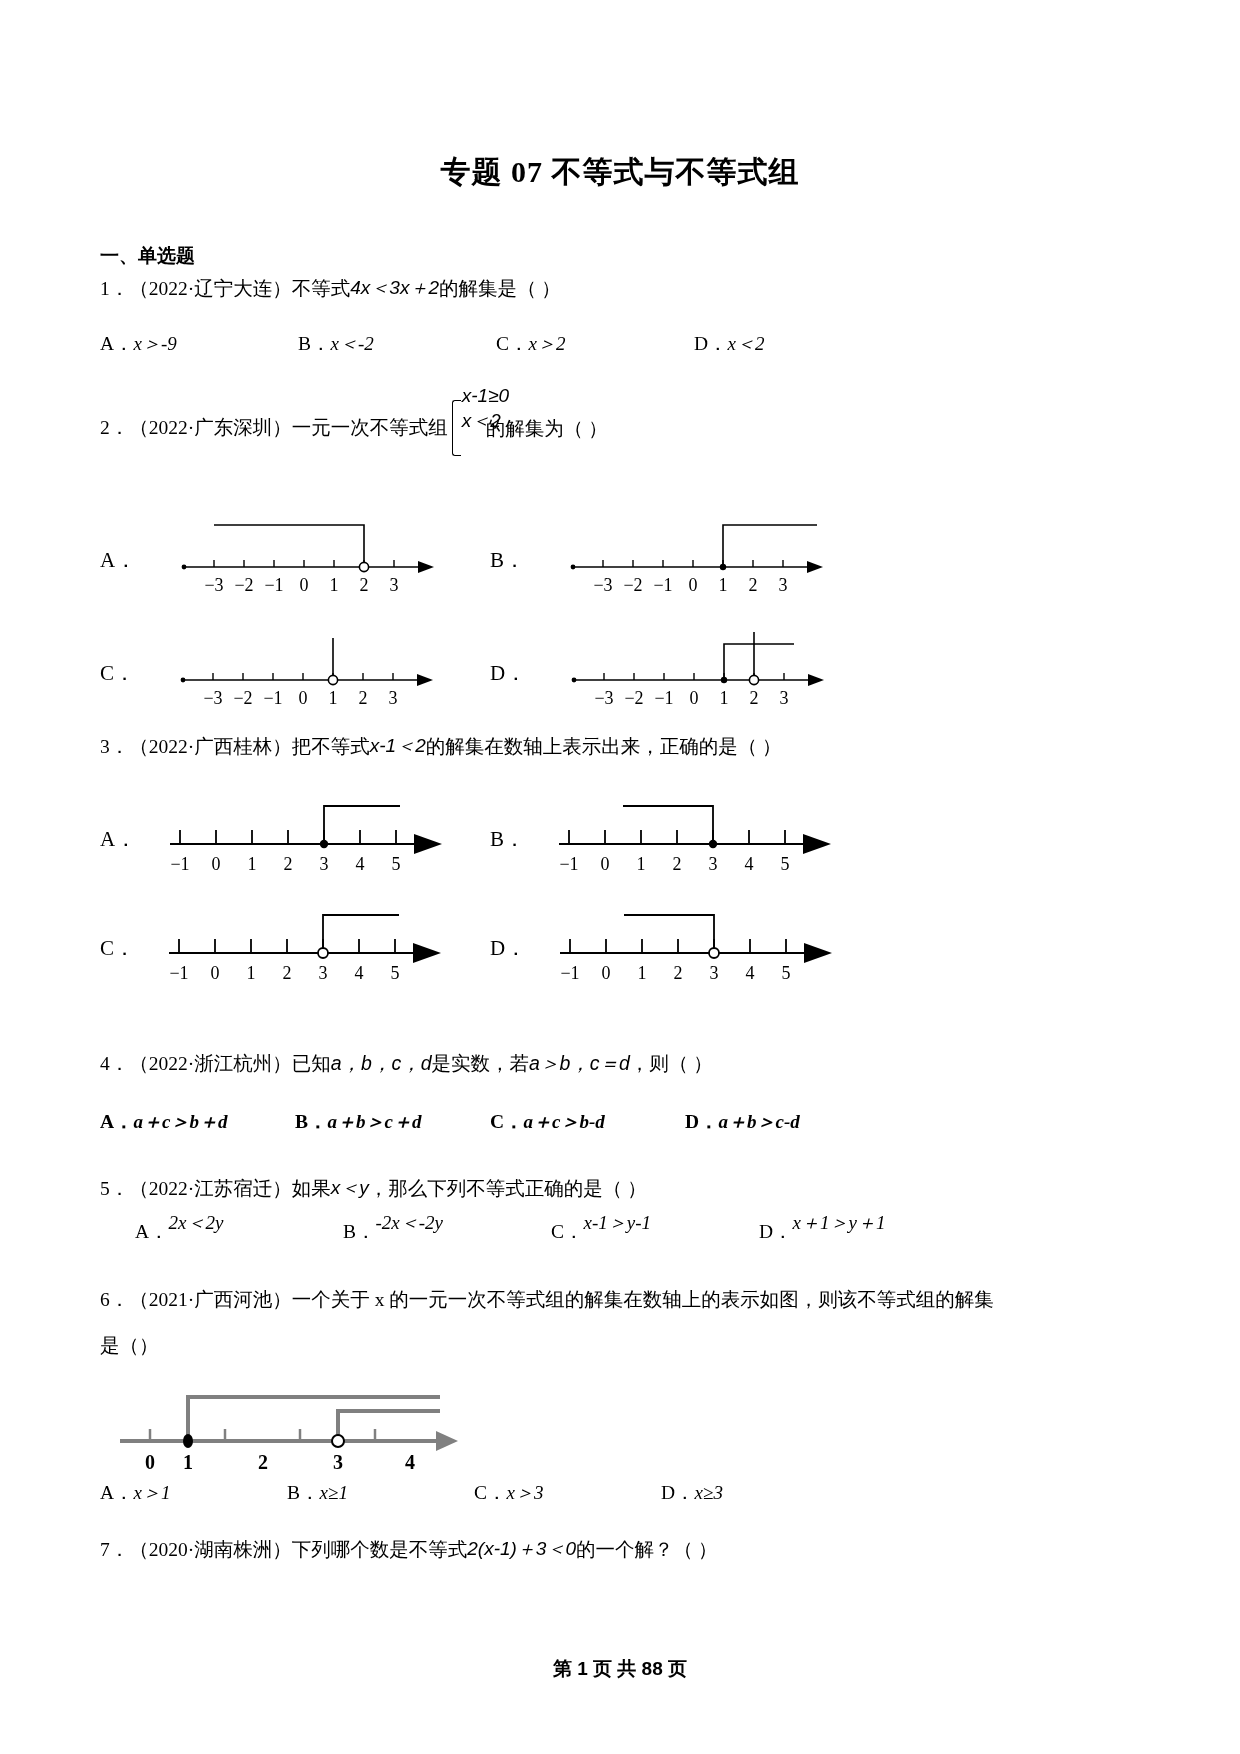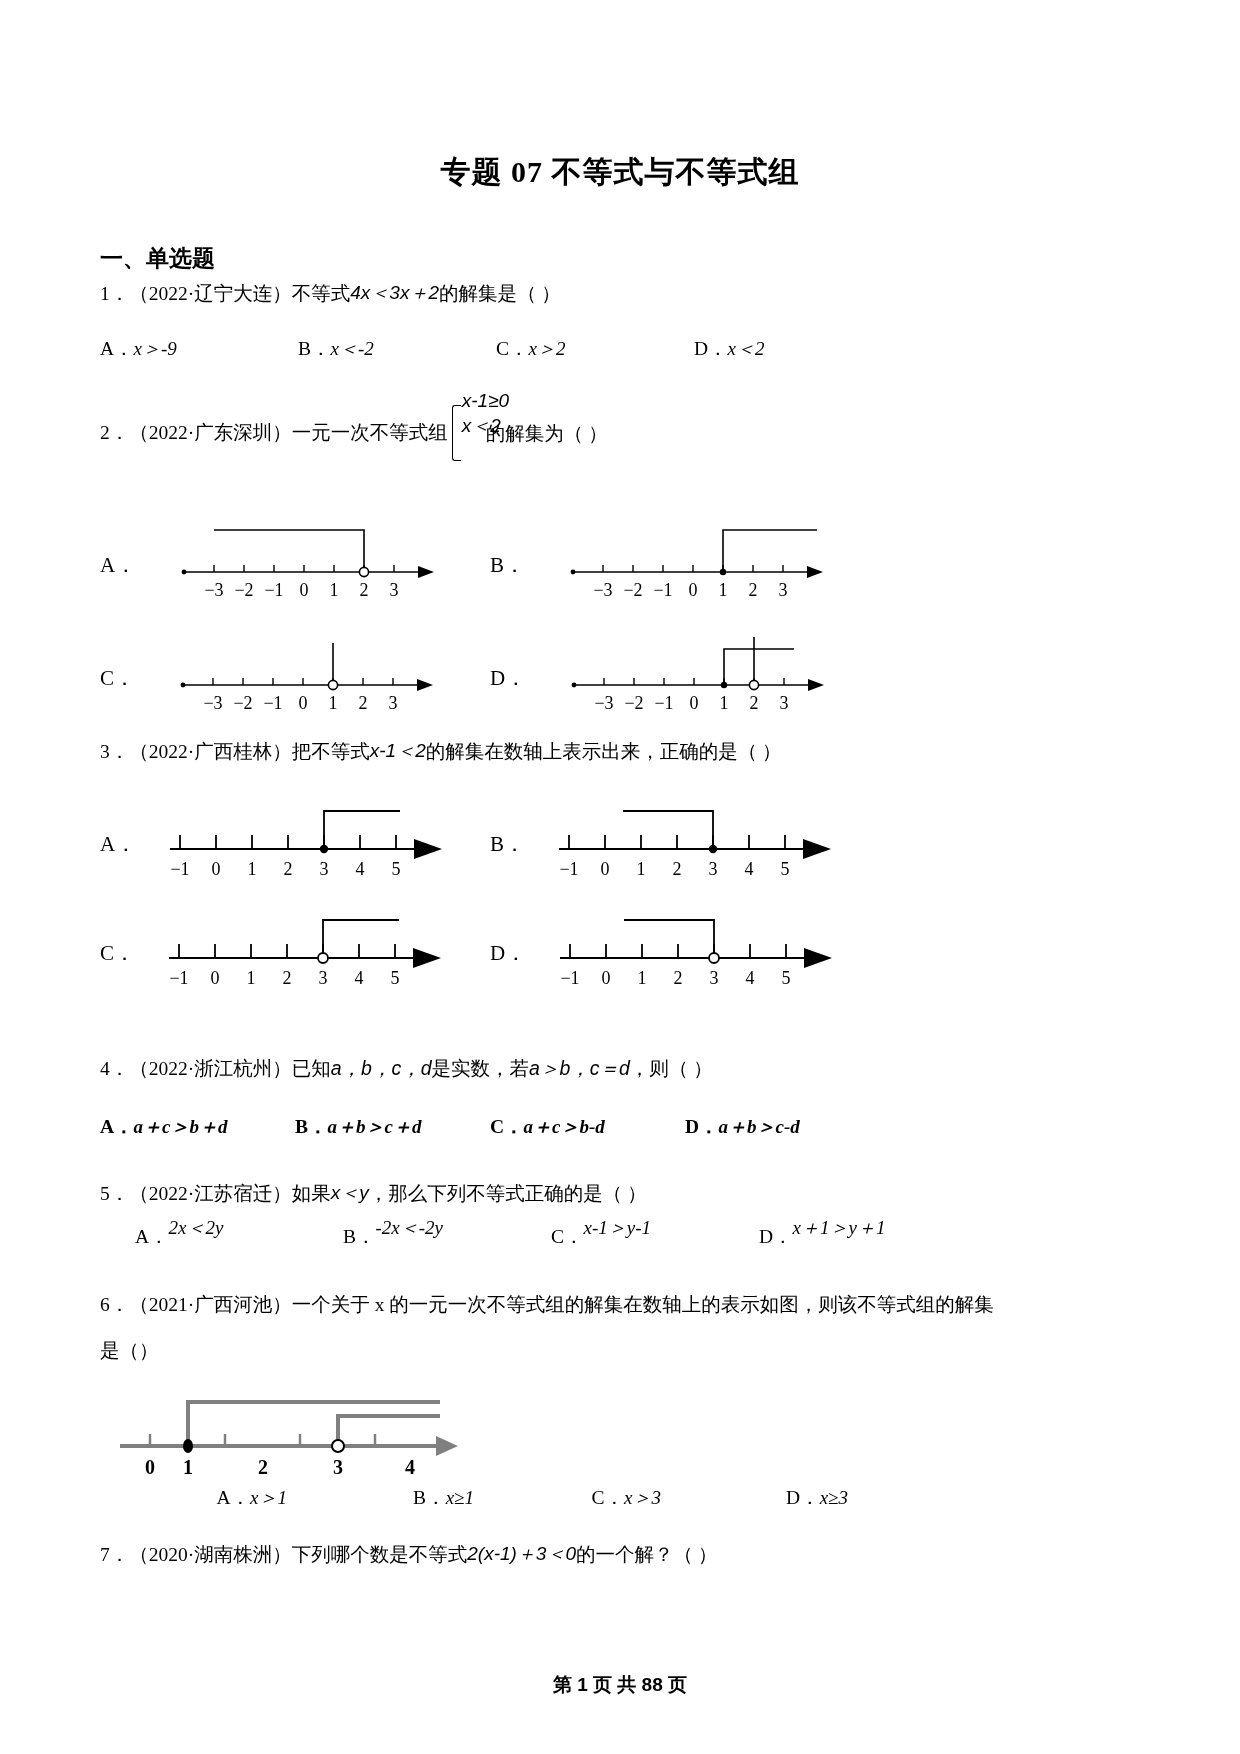--- a/index.html
+++ b/index.html
@@ -31,21 +31,21 @@
     margin: 0;
     padding-top: 155px;
     line-height: 1.1;
   }
   .content {
     padding: 0 105px 0 100px;
   }
   .section-head {
     font-family: Liberation Sans, sans-serif;
     font-weight: bold;
-    font-size: 23px;
+    font-size: 19px;
     margin-top: 55px;
     margin-bottom: 4px;
     letter-spacing: 0px;
   }
   .q {
     font-size: 19.5px;
     line-height: 1.55;
     margin: 0;
     padding: 0;
   }
@@ -131,21 +131,21 @@
     padding-right: 6px;
     padding-bottom: 26px;
   }
   svg { display: block; }
 
   
   .footer {
     position: absolute;
     left: 0;
     right: 0;
-    bottom: 56px;
+    bottom: 72px;
     text-align: center;
     font-family: "Liberation Sans", sans-serif;
     font-weight: bold;
     font-size: 19px;
   }
 </style>
 </head>
 <body>
 
 <div class="page">
@@ -467,21 +467,21 @@
         <g font-family="Liberation Serif, serif" font-weight="bold" font-size="20" text-anchor="middle" fill="#000">
           <text x="40" y="88">0</text>
             <text x="78" y="88">1</text>
             <text x="153" y="88">2</text>
           <text x="228" y="88">3</text>
             <text x="300" y="88">4</text>
         </g>
       </svg>
     </div>
 
-    <div class="opts w-q6" style="margin-top:6px;text-align:right;">
+    <div class="opts w-q6" style="margin-top:6px;">
       <div class="opt"><span class="opt-label">A．</span><span class="opt-body">x＞1</span></div>
       <div class="opt"><span class="opt-label">B．</span><span class="opt-body">x≥1</span></div>
       <div class="opt"><span class="opt-label">C．</span><span class="opt-body">x＞3</span></div>
       <div class="opt"><span class="opt-label">D．</span><span class="opt-body">x≥3</span></div>
     </div>
 
     <div class="q" style="margin-top:28px;">
       <span class="q-line">
         <span>7．</span><span>（2020·湖南株洲）</span><span>下列哪个数是不等式</span><span class="mathi inline-math">2(x-1)＋3＜0</span><span>的一个解？（      ）</span>
       </span>

